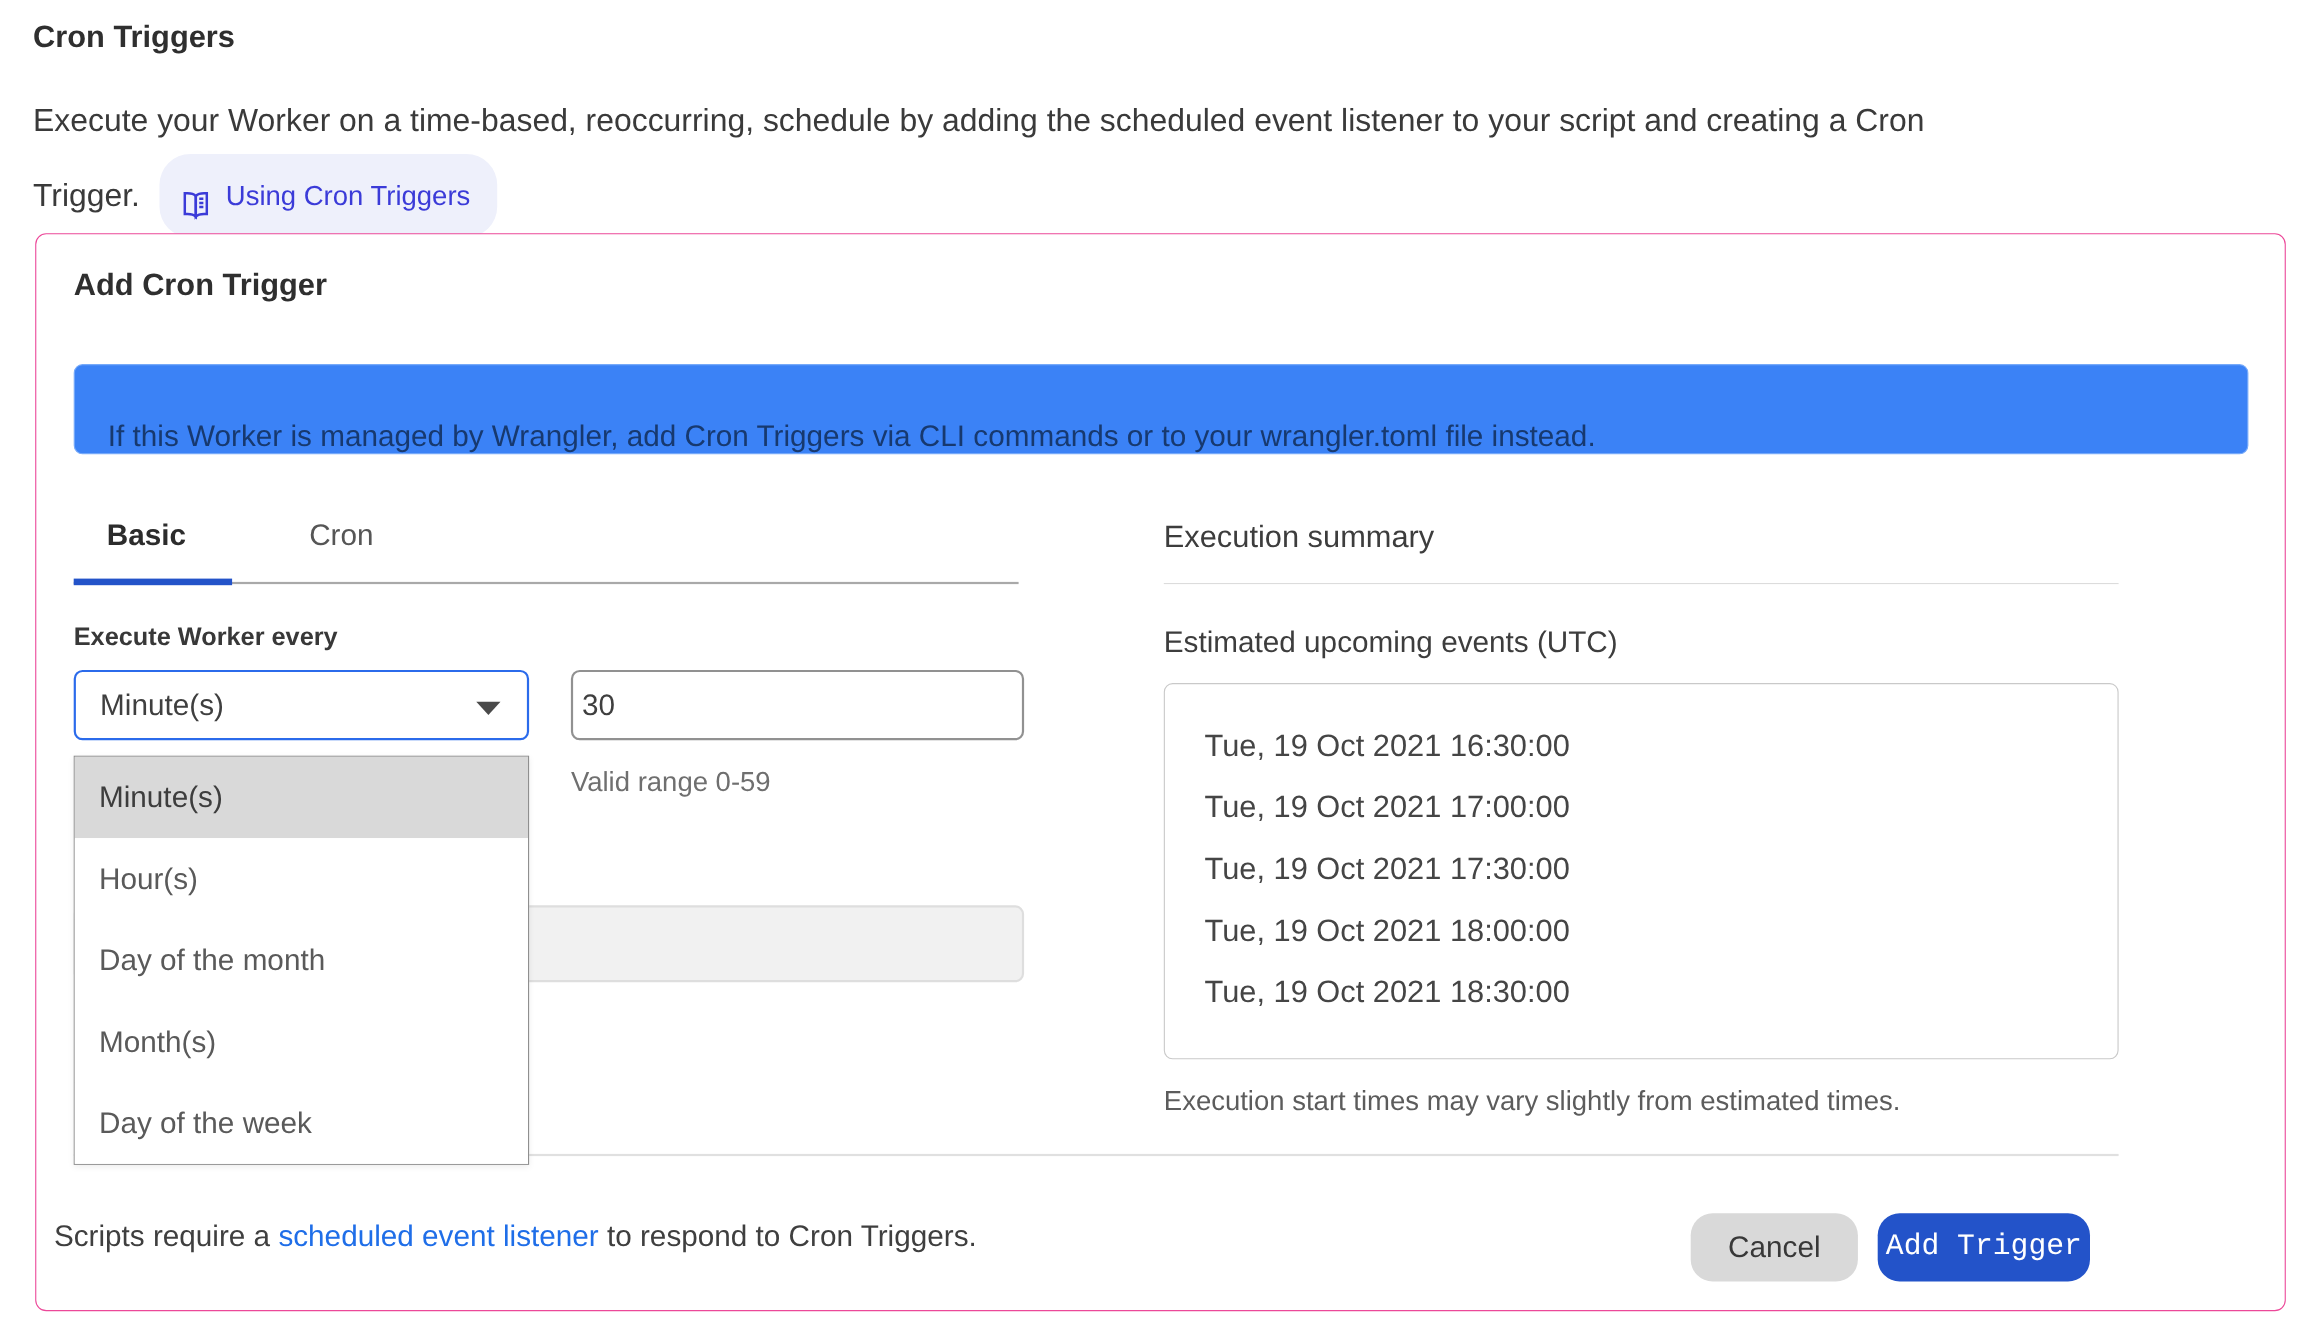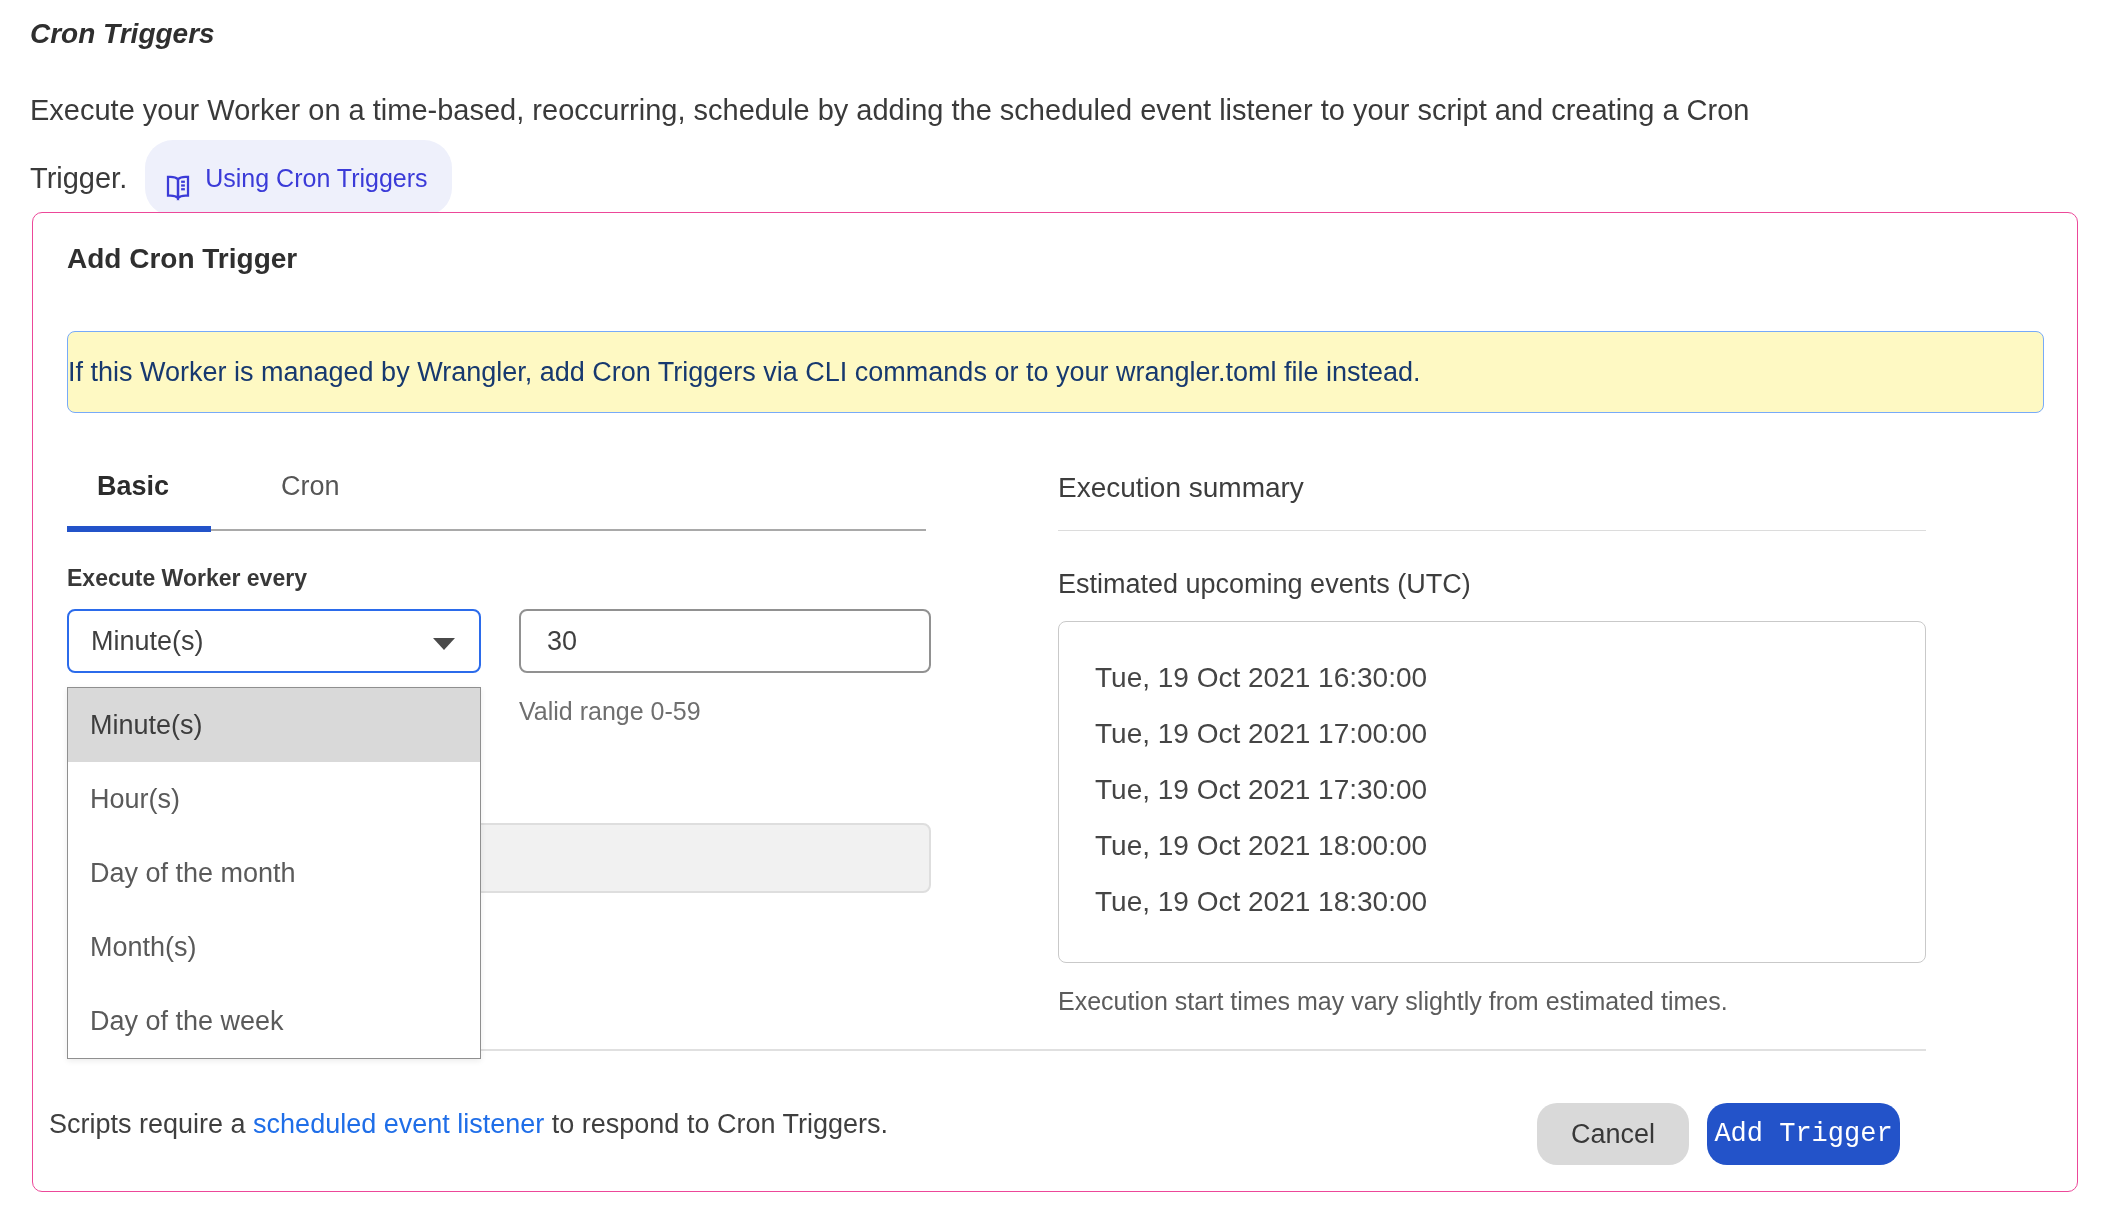--- a/index.html
+++ b/index.html
@@ -1,55 +1,55 @@
 <!DOCTYPE html>
 <html><head>
 <meta charset="utf-8">
 <style>
   * { margin:0; padding:0; box-sizing:border-box; }
   html,body { width:2108px; height:1212px; background:#ffffff;
     font-family:"Liberation Sans","DejaVu Sans",sans-serif; color:#3d3d3d; }
   .page { position:relative; width:2108px; height:1212px; overflow:hidden; }
 
-  .page-title { position:absolute; left:30px; top:18px; font-size:28px; font-weight:bold; color:#2f2f2f;font-style:italic; }
+  .page-title { position:absolute; left:30px; top:18px; font-size:28px; font-weight:bold; color:#2f2f2f; }
   .desc { position:absolute; left:30px; top:80px; font-size:29px; line-height:60px; color:#3a3a3a; }
   .desc-line2-wrap { display:flex; align-items:center; gap:18px; }
   .docs-pill { display:inline-flex; align-items:center; gap:12px; background:#eef0fb;
     border-radius:28px; padding:8px 24px 8px 18px; cursor:pointer; }
   .docs-pill .pill-label { color:#3b3bd8; font-size:25px; }
   .book-icon { width:30px; height:30px; display:inline-block; }
 
   .card { position:absolute; left:32px; top:212px; width:2046px; height:980px;
     background:#ffffff; border:1px solid #ec4899; border-radius:10px; }
   .card-title { position:absolute; left:34px; top:30px; font-size:28px; font-weight:bold; color:#2f2f2f; }
 
   .banner { position:absolute; left:34px; top:118px; width:1977px; height:82px;
-    background:#fef9c3; border:1px solid #77aaf9; border-radius:8px;
-    display:flex; align-items:center; }
+    background:#3b82f6; border:1px solid #77aaf9; border-radius:8px;
+    display:flex; align-items:flex-end; padding-left:30px; }
   .banner-text { color:#17396f; font-size:27px; }
 
   .tabs { position:absolute; left:34px; top:258px; height:56px; display:flex; gap:82px; }
   .tab { font-size:27px; color:#565656; cursor:pointer; padding-left:30px; }
   .tab.active { color:#2c2c2c; font-weight:bold; }
   .tabs-underline { position:absolute; left:34px; top:316px; width:859px; height:2px; background:#a9a9a9; }
   .tabs-underline-active { position:absolute; left:34px; top:313px; width:144px; height:6px; background:#2353c9; }
 
   .field-label { position:absolute; left:34px; top:352px; font-size:23px; font-weight:bold; color:#383838; }
 
   .select { position:absolute; left:34px; top:396px; width:414px; height:64px;
     border:2px solid #2b6beb; border-radius:8px; background:#fff; display:flex;
     align-items:center; padding-left:22px; cursor:pointer; z-index:6; }
   .select-value { font-size:27px; color:#3f3f3f; }
   .caret { position:absolute; right:24px; top:27px; width:0; height:0;
     border-left:11px solid transparent; border-right:11px solid transparent;
     border-top:12px solid #4a4a4a; }
 
   .num-input { position:absolute; left:486px; top:396px; width:412px; height:64px;
     border:2px solid #919191; border-radius:8px; background:#fff; display:flex;
-    align-items:center; padding-left:26px; }
+    align-items:center; padding-left:8px; }
   .num-input .value { font-size:27px; color:#3f3f3f; }
   .helper { position:absolute; left:486px; top:484px; font-size:25px; color:#6f6f6f; }
 
   .disabled-input { position:absolute; left:34px; top:610px; width:864px; height:70px;
     background:#f1f1f1; border:2px solid #dedede; border-radius:8px; z-index:1; }
 
   .dropdown { position:absolute; left:34px; top:474px; width:414px; height:372px;
     background:#ffffff; border:1px solid #8f8f8f; z-index:10;
     box-shadow:0 2px 6px rgba(0,0,0,0.08); display:flex; flex-direction:column; }
   .dd-item { flex:1; display:flex; align-items:center; padding-left:22px;

